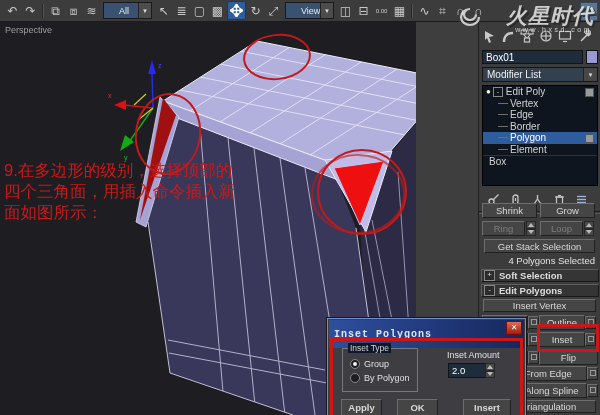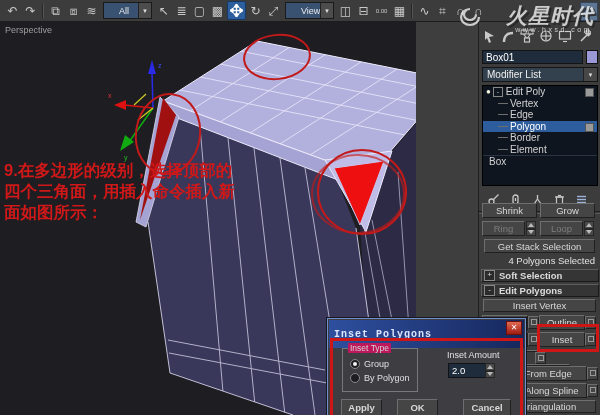--- a/index.html
+++ b/index.html
@@ -13,21 +13,21 @@
   .tsep{width:1px;height:14px;background:#272727;border-right:1px solid #555;margin:0 2px;flex:0 0 auto;}
   .tdrop{height:15px;display:flex;align-items:center;flex:0 0 auto;margin:0 2px;border:1px solid #1a1a1a;}
   .tdrop .dval{background:#3a5272;color:#e8e8e8;font-size:9px;padding:0 15px;height:100%;display:flex;align-items:center;width:34px;box-sizing:border-box;}
   .tdrop .darr{background:#4c4c4c;color:#ddd;font-size:6px;width:12px;height:100%;display:flex;align-items:center;justify-content:center;border-left:1px solid #222;}
   .tactive{background:#2d5f9e;border:1px solid #153a6a;border-radius:2px;}
   .snapnum{font-size:6px;color:#c9c9c9;letter-spacing:0;}
   #tb-right-block{position:absolute;right:2px;top:2px;width:16px;height:17px;background:#5d7590;border:1px solid #33455c;}
   
   #viewport{position:absolute;left:0;top:22px;width:416px;height:393px;background:#1d1d22;overflow:hidden;}
   #vp-label{position:absolute;left:5px;top:3px;font-size:9px;color:#9f9f9f;}
-  #vp-note{position:absolute;left:4px;top:138px;color:#d01818;font-size:16.5px;font-weight:bold;line-height:21px;white-space:pre;z-index:5;}
+  #vp-note{position:absolute;left:4px;top:138px;color:#d01818;font-size:16.5px;font-weight:normal;line-height:21px;white-space:pre;z-index:5;}
   #meshsvg{position:absolute;left:0;top:0;}
   
   #watermark{position:absolute;right:0;top:0;width:145px;height:42px;z-index:60;pointer-events:none;opacity:.8;}
   #wm-brand{position:absolute;right:6px;top:2px;font-size:21px;font-weight:bold;font-style:italic;color:#f2f2f2;
             text-shadow:1px 1px 0 #333,2px 2px 0 #222;letter-spacing:1px;}
   #wm-url{position:absolute;right:8px;top:26px;font-size:7px;letter-spacing:2.5px;color:#eee;text-shadow:1px 1px 0 #333;}
   
   #panel{position:absolute;left:478px;top:22px;width:122px;height:393px;background:#3c3c3c;border-left:1px solid #1f1f1f;box-sizing:border-box;}
   .abs{position:absolute;box-sizing:border-box;}
   #panel-tabs{left:2px;top:5px;width:118px;height:18px;display:flex;gap:3px;align-items:center;}
@@ -67,21 +67,21 @@
   #dialog{position:absolute;left:327px;top:318px;width:197px;height:99px;background:#3d3d42;
           border:1px solid #6f8fd0;box-shadow:0 0 0 1px #16181c;z-index:80;}
   #dlg-title{position:absolute;left:1px;top:1px;right:1px;height:28px;
              background:linear-gradient(90deg,#2e4f9e,#16275c);display:flex;align-items:center;}
   #dlg-title span{font-family:"Liberation Mono","DejaVu Sans Mono",monospace;font-weight:bold;font-size:10px;
                   letter-spacing:1px;color:#dfe6ff;padding-left:5px;}
   #dlg-close{position:absolute;right:3px;top:2px;width:14px;height:12px;background:linear-gradient(#e06a52,#a01c10);
              border:1px solid #701008;color:#fff;font-size:8px;line-height:11px;text-align:center;font-weight:bold;}
   #dlg-annot{position:absolute;left:2px;top:19px;width:187px;height:90px;border:3px solid #cf1616;z-index:5;}
   #dlg-group{position:absolute;left:14px;top:29px;width:74px;height:42px;border:1px solid #77777c;}
-  #dlg-group-label{position:absolute;left:5px;top:-6px;background:#be185d;padding:0 2px;font-size:8.5px;color:#d5d5d5;}
+  #dlg-group-label{position:absolute;left:5px;top:-6px;background:#0f172a;padding:0 2px;font-size:8.5px;color:#d5d5d5;}
   .radio-row{position:absolute;left:7px;display:flex;align-items:center;gap:4px;font-size:9px;color:#e0e0e0;}
   .rdot{width:8px;height:8px;border-radius:50%;background:#1e1e22;border:1px solid #8a8a8a;position:relative;}
   .rdot.on:after{content:"";position:absolute;left:2px;top:2px;width:4px;height:4px;border-radius:50%;background:#f2f2f2;}
   #dlg-amount-label{position:absolute;left:119px;top:31px;font-size:9px;color:#e0e0e0;}
   #dlg-amount{position:absolute;left:120px;top:44px;width:34px;height:13px;background:#1e2c3c;border:1px solid #101418;
               color:#fff;font-size:9.5px;display:flex;align-items:center;padding-left:3px;}
   #dlg-spin{position:absolute;left:157px;top:44px;height:15px;}
   .dbtn{position:absolute;top:80px;height:15px;font-weight:bold;}
   
   .prow{display:flex;gap:0;align-items:center;}
@@ -297,28 +297,28 @@
         <span class="chk"></span>
       </div>
       <div class="srow">
           <span class="tree"></span>
           <span>Vertex</span>
         </div>
       <div class="srow">
           <span class="tree"></span>
           <span>Edge</span>
         </div>
+      <div class="srow">
+          <span class="tree"></span>
+          <span>Border</span>
+        </div>
       <div class="srow sel">
           <span class="tree"></span>
           <span>Polygon</span>
           <span class="chk"></span>
-        </div>
-      <div class="srow">
-          <span class="tree"></span>
-          <span>Border</span>
         </div>
       <div class="srow">
           <span class="tree"></span>
           <span>Element</span>
         </div>
       <div class="srow" style="padding-left:6px;border-top:1px solid #2a3442;">
           <span>Box</span>
         </div>
     </div>
 
@@ -402,21 +402,21 @@
       <div class="setbox"></div>
       <div class="btn" style="width:44px;height:13px;">Outline</div>
       <div class="setbox"></div>
     </div>
     <div class="abs prow" style="left:3px;top:310px;width:117px;height:14px;">
       <div class="btn" style="width:44px;height:13px;"></div>
       <div class="setbox"></div>
       <div class="btn" style="width:44px;height:13px;">Inset</div>
       <div class="setbox"></div>
     </div>
-    <div class="abs prow" style="left:3px;top:328px;width:117px;height:14px;flex-direction:column;">
+    <div class="abs prow" style="left:3px;top:328px;width:117px;height:14px;">
       <div class="btn" style="width:44px;height:13px;"></div>
       <div class="setbox"></div>
       <div class="btn" style="width:57px;height:13px;">Flip</div>
     </div>
 
     <div id="inset-annot" class="abs"></div>
 
     <div class="abs prow" style="left:3px;top:345px;width:117px;height:13px;">
       <div class="btn" style="width:103px;height:13px;">Hinge From Edge</div>
       <div class="setbox"></div>
@@ -449,16 +449,16 @@
 
     <span id="dlg-amount-label">Inset Amount</span>
     <div id="dlg-amount">2.0</div>
     <div id="dlg-spin" class="spin">
         <div class="up"></div>
         <div class="dn"></div>
       </div>
 
     <div class="dbtn btn" style="left:13px;width:39px;">Apply</div>
     <div class="dbtn btn" style="left:69px;width:39px;">OK</div>
-    <div class="dbtn btn" style="left:135px;width:46px;">Cancel</div>
+    <div class="dbtn btn" style="left:135px;width:46px;">Insert</div>
   </div>
 
 </div>
 
 </body></html>

